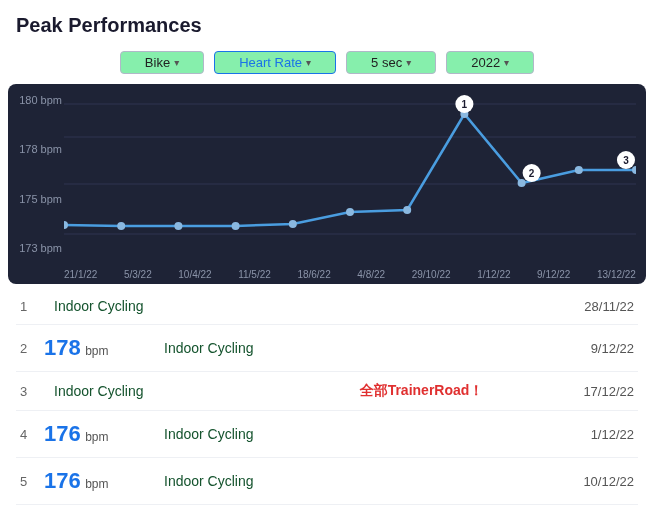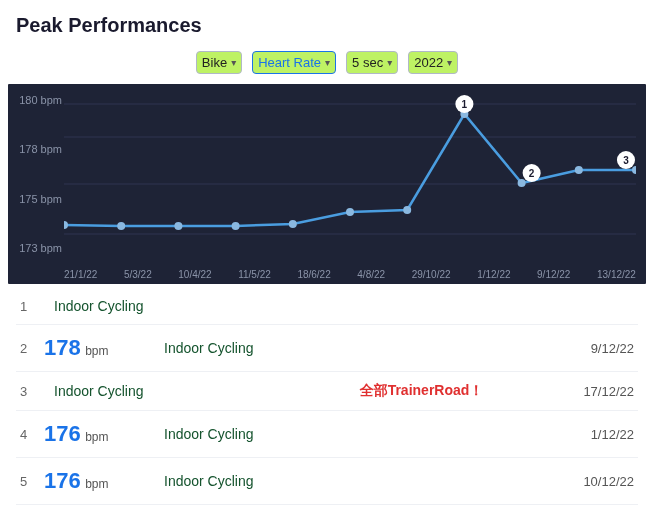--- a/index.html
+++ b/index.html
@@ -25,42 +25,42 @@
       gap: 10px;
       padding: 6px 16px 10px;
     }
 
     .filter-dropdown {
       display: inline-flex;
       align-items: center;
       gap: 4px;
       border: 1px solid #b0b8c8;
       border-radius: 4px;
-      padding: 3px 5px;
+      padding: 3px 24px;
       font-size: 13px;
       color: #222;
-      background: #bef264;
+      background: #86efac;
       cursor: pointer;
       user-select: none;
     }
 
     .filter-dropdown .chevron {
       font-size: 10px;
       color: #555;
     }
 
     .filter-dropdown.active {
       color: #1a73e8;
       border-color: #1a73e8;
     }
 
     .chart-container {
       background: #1e2336;
       margin: 0 8px;
-      border-radius: 1px;
+      border-radius: 8px;
       height: 200px;
       position: relative;
       padding: 10px 10px 30px 56px;
     }
 
     .chart-y-labels {
       position: absolute;
       left: 4px;
       top: 10px;
       bottom: 30px;
@@ -228,20 +228,21 @@
     <span class="x-label">9/12/22</span>
     <span class="x-label">13/12/22</span>
   </div>
 </div>
 
 <div class="table-section">
 
   <div class="table-row">
     <span class="row-rank">1</span>
     <span class="row-activity">Indoor Cycling</span>
+    <span class="row-date">28/11/22</span>
   </div>
 
   <div class="table-row">
     <span class="row-rank">2</span>
     <div class="row-value">
       <span class="big-num">178</span>
       <span class="unit">bpm</span>
     </div>
     <span class="row-activity">Indoor Cycling</span>
     <span class="row-date">9/12/22</span>

